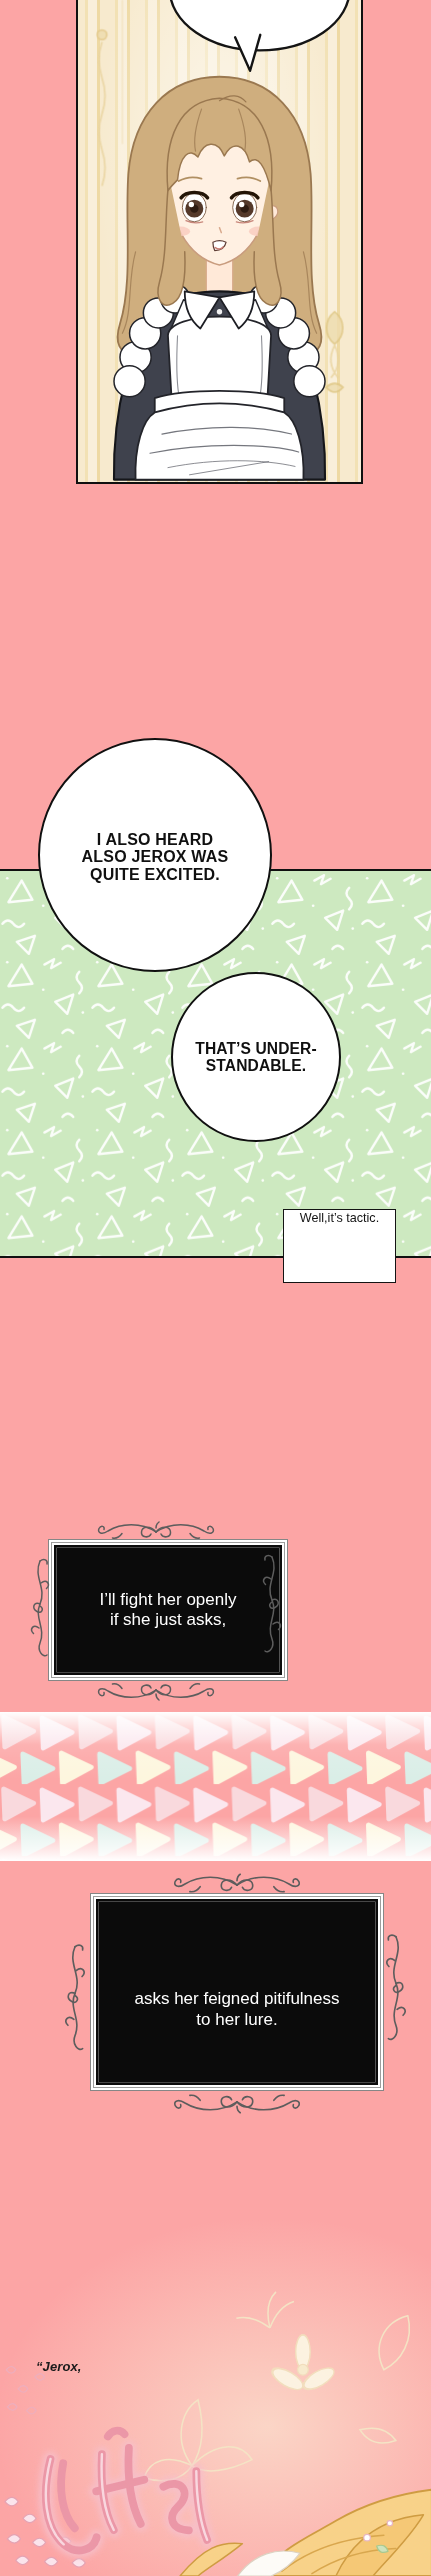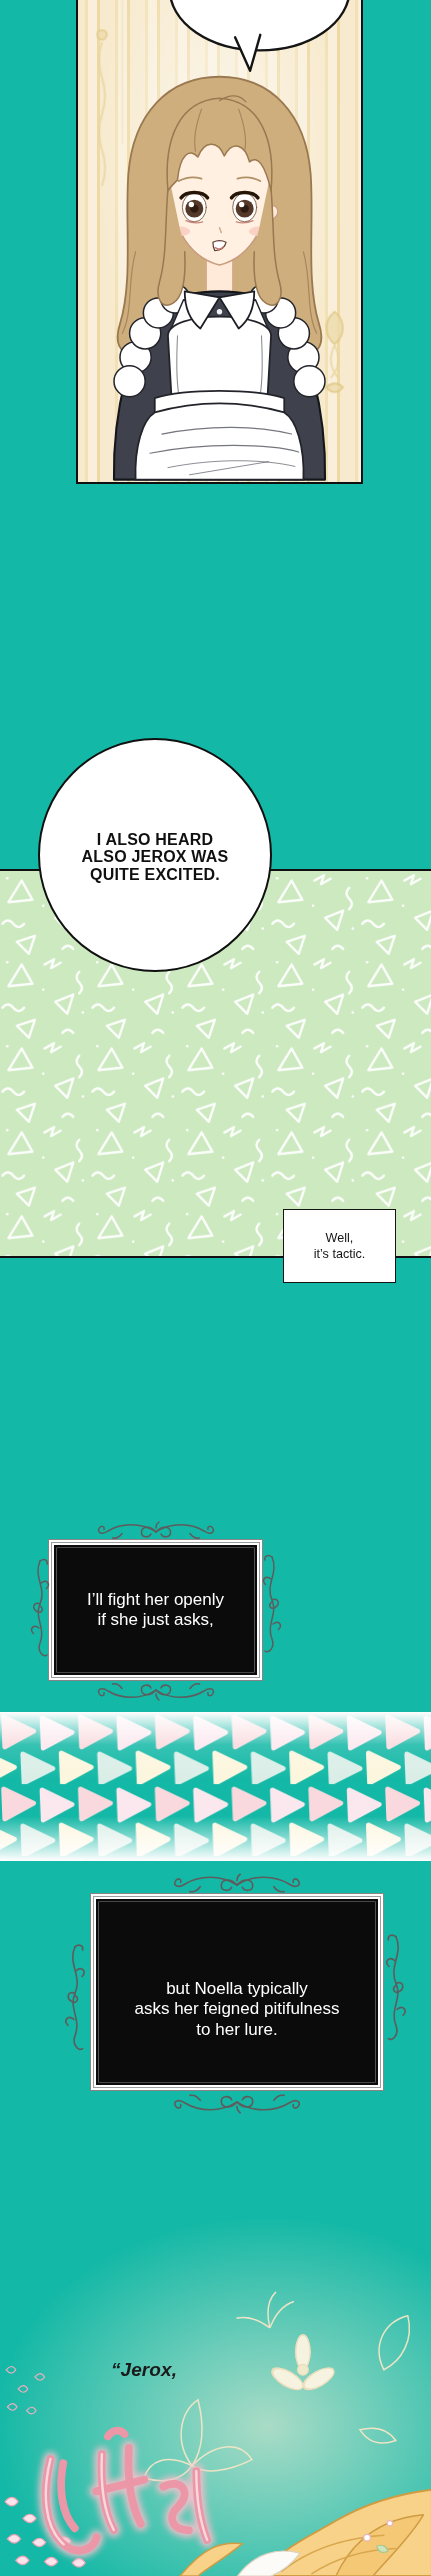--- a/index.html
+++ b/index.html
@@ -1,16 +1,16 @@
 <!DOCTYPE html>
 <html style="--green-bg: #cde9c0; --panel-border: #101010; --black-box: #0b0b0b; --frame-gray: #868686; --ornament-gray: #5d5d5d; --wallpaper-base: #f7eace; --wallpaper-stripe: #eed9a3; --pastel-pink: #f9d9dd; --pastel-rose: #fbe7ee; --pastel-mint: #daeee7; --pastel-yellow: #fdf6de; --sfx-pink: #eb97a7; --hair-gold: #f8d289; --maid-hair-brown: #cfae7e; --maid-dress-dark: #3f424d;font-size:9.6px"><head>
 <meta charset="utf-8">
 <style>
   html,body{margin:0;padding:0;background:#fff;}
-  .page{position:relative;width:432px;height:2576px;background:#14b8a6;overflow:hidden;
+  .page{position:relative;width:432px;height:2576px;background:#fca5a5;overflow:hidden;
         font-family:"Liberation Sans",sans-serif;}
   .abs{position:absolute;}
 
   
   .panel{left:76px;top:0;width:283px;height:482px;border:2.4px solid #101010;border-top:0;
          overflow:hidden;background:#f8eccd;z-index:2;}
   .wallpaper{position:absolute;inset:0;
      background:
        radial-gradient(ellipse at 50% 34%, rgba(255,255,255,.6), rgba(255,255,255,0) 62%),
        repeating-linear-gradient(90deg,
@@ -28,48 +28,48 @@
   .bubble .ln{display:block;}
   .b1{left:38px;top:738px;width:234px;height:234px;font-size:16px;line-height:1.12;letter-spacing:0.2px;padding-top:4.8px;}
   .b2{left:171px;top:972px;width:170px;height:170px;font-size:15.6px;line-height:1.12;letter-spacing:0.1px;}
 
   
   .green{left:0;top:869px;width:432px;height:385px;background:var(--green-bg,#cde9c0);
          border-top:2.4px solid #101010;border-bottom:2.4px solid #101010;z-index:1;}
   .green svg{display:block;}
 
   .caption{left:283px;top:1209px;width:113px;height:74px;background:#fff;border:1.8px solid #141414;
-           box-sizing:border-box;z-index:5;display:flex;flex-direction:column;justify-content:center;
+           box-sizing:border-box;z-index:5;display:flex;flex-direction:row;justify-content:center;
            text-align:center;font-size:12.6px;line-height:1.3;color:#141414;}
 
   
   .nframe{background:#fff;border:1.2px solid #868686;padding:2.4px;box-sizing:border-box;z-index:3;}
   .nframe-inner{border:0.6px solid #9d9d9d;padding:1.8px;height:100%;box-sizing:border-box;background:#fff;}
   .nblack{background:#0b0b0b;width:100%;height:100%;display:flex;flex-direction:column;
           justify-content:center;text-align:center;color:#ffffff;
           box-shadow:inset 0 0 0 2.4px #0b0b0b, inset 0 0 0 3px rgba(255,255,255,.5);}
-  .f1{left:48px;top:1539px;width:215px;height:142px;}
+  .f1{left:48px;top:1539px;width:240px;height:142px;}
   .f2{left:90px;top:1893px;width:294px;height:198px;}
   .f1 .nblack{font-size:17px;line-height:1.18;}
   .f2 .nblack{font-size:17px;line-height:1.18;padding-top:35px;box-sizing:border-box;}
   .orn{color:#5d5d5d;z-index:4;overflow:visible;}
   .flip-v{transform:scaleY(-1);}
   .flip-h{transform:scaleX(-1);}
 
   
   .pastel{left:0;top:1712px;width:432px;height:149px;z-index:1;}
   .pastel-fade{left:0;top:1712px;width:432px;height:149px;z-index:2;
      background:linear-gradient(180deg,#fff 0%,rgba(255,255,255,.15) 22%,rgba(255,255,255,0) 45%,rgba(255,255,255,0) 70%,#fff 100%);}
 
   
   .bottom-tint{left:0;top:2220px;width:432px;height:356px;z-index:0;
      background:radial-gradient(ellipse at 62% 58%, rgba(250,239,216,.65), rgba(255,255,255,0) 72%);}
   .bottom-art{left:0;top:2118px;width:432px;height:458px;z-index:1;}
-  .monologue{left:36px;top:2359px;width:216px;text-align:center;z-index:3;
-     font-style:italic;font-weight:bold;font-size:19px;line-height:1.16;color:#1b1b1b;letter-spacing:0.1px;}
+  .monologue{left:36px;top:2359px;width:216px;z-index:3;
+     font-style:italic;font-weight:bold;font-size:13px;line-height:1.16;color:#1b1b1b;letter-spacing:0.1px;}
   .monologue .ln{display:block;}
 </style>
 </head>
 <body>
 
 <svg width="0" height="0" style="position:absolute" aria-hidden="true">
   <defs>
     <symbol id="flor-h" viewBox="0 0 260 48">
       <g fill="none" stroke="currentColor" stroke-width="3" stroke-linecap="round">
         <path d="M130,26 C100,6 60,8 34,24 C22,32 12,28 16,19 C20,12 28,14 26,21"></path>
@@ -216,20 +216,24 @@
       <rect width="720" height="642" fill="url(#gp)"></rect>
     </svg>
   </section>
 
   <div class="abs bubble b1">
     <span class="ln">I ALSO HEARD</span>
     <span class="ln">ALSO JEROX WAS</span>
     <span class="ln">QUITE EXCITED.</span>
   </div>
 
+  <div class="abs bubble b2">
+    <span class="ln">THAT’S UNDER-</span>
+    <span class="ln">STANDABLE.</span>
+  </div>
 
   <div class="abs caption">
     <span class="ln">Well,</span>
     <span class="ln">it’s tactic.</span>
   </div>
 
   <svg class="abs orn" style="left:84px;top:1519px;width:144px;height:24px" viewBox="0 0 240 40" width="144" height="24">
       <use href="#flor-h"></use>
     </svg>
   <svg class="abs orn flip-v" style="left:84px;top:1679px;width:144px;height:24px" viewBox="0 0 240 40" width="144" height="24">
@@ -275,21 +279,20 @@
     </svg>
   <svg class="abs orn" style="left:62px;top:1933px;width:26px;height:138px" viewBox="0 0 44 230" width="26" height="138">
       <use href="#flor-v"></use>
     </svg>
   <svg class="abs orn flip-h" style="left:383px;top:1923px;width:26px;height:138px" viewBox="0 0 44 230" width="26" height="138">
       <use href="#flor-v"></use>
     </svg>
   <div class="abs nframe f2">
     <div class="nframe-inner">
       <div class="nblack">
-        <span class="ln">but Noella typically</span>
         <span class="ln">asks her feigned pitifulness</span>
         <span class="ln">to her lure.</span>
       </div>
     </div>
   </div>
 
   <div class="abs bottom-tint"></div>
 
   <svg class="abs bottom-art" width="432" height="458" viewBox="0 0 720 764">
     <defs>

